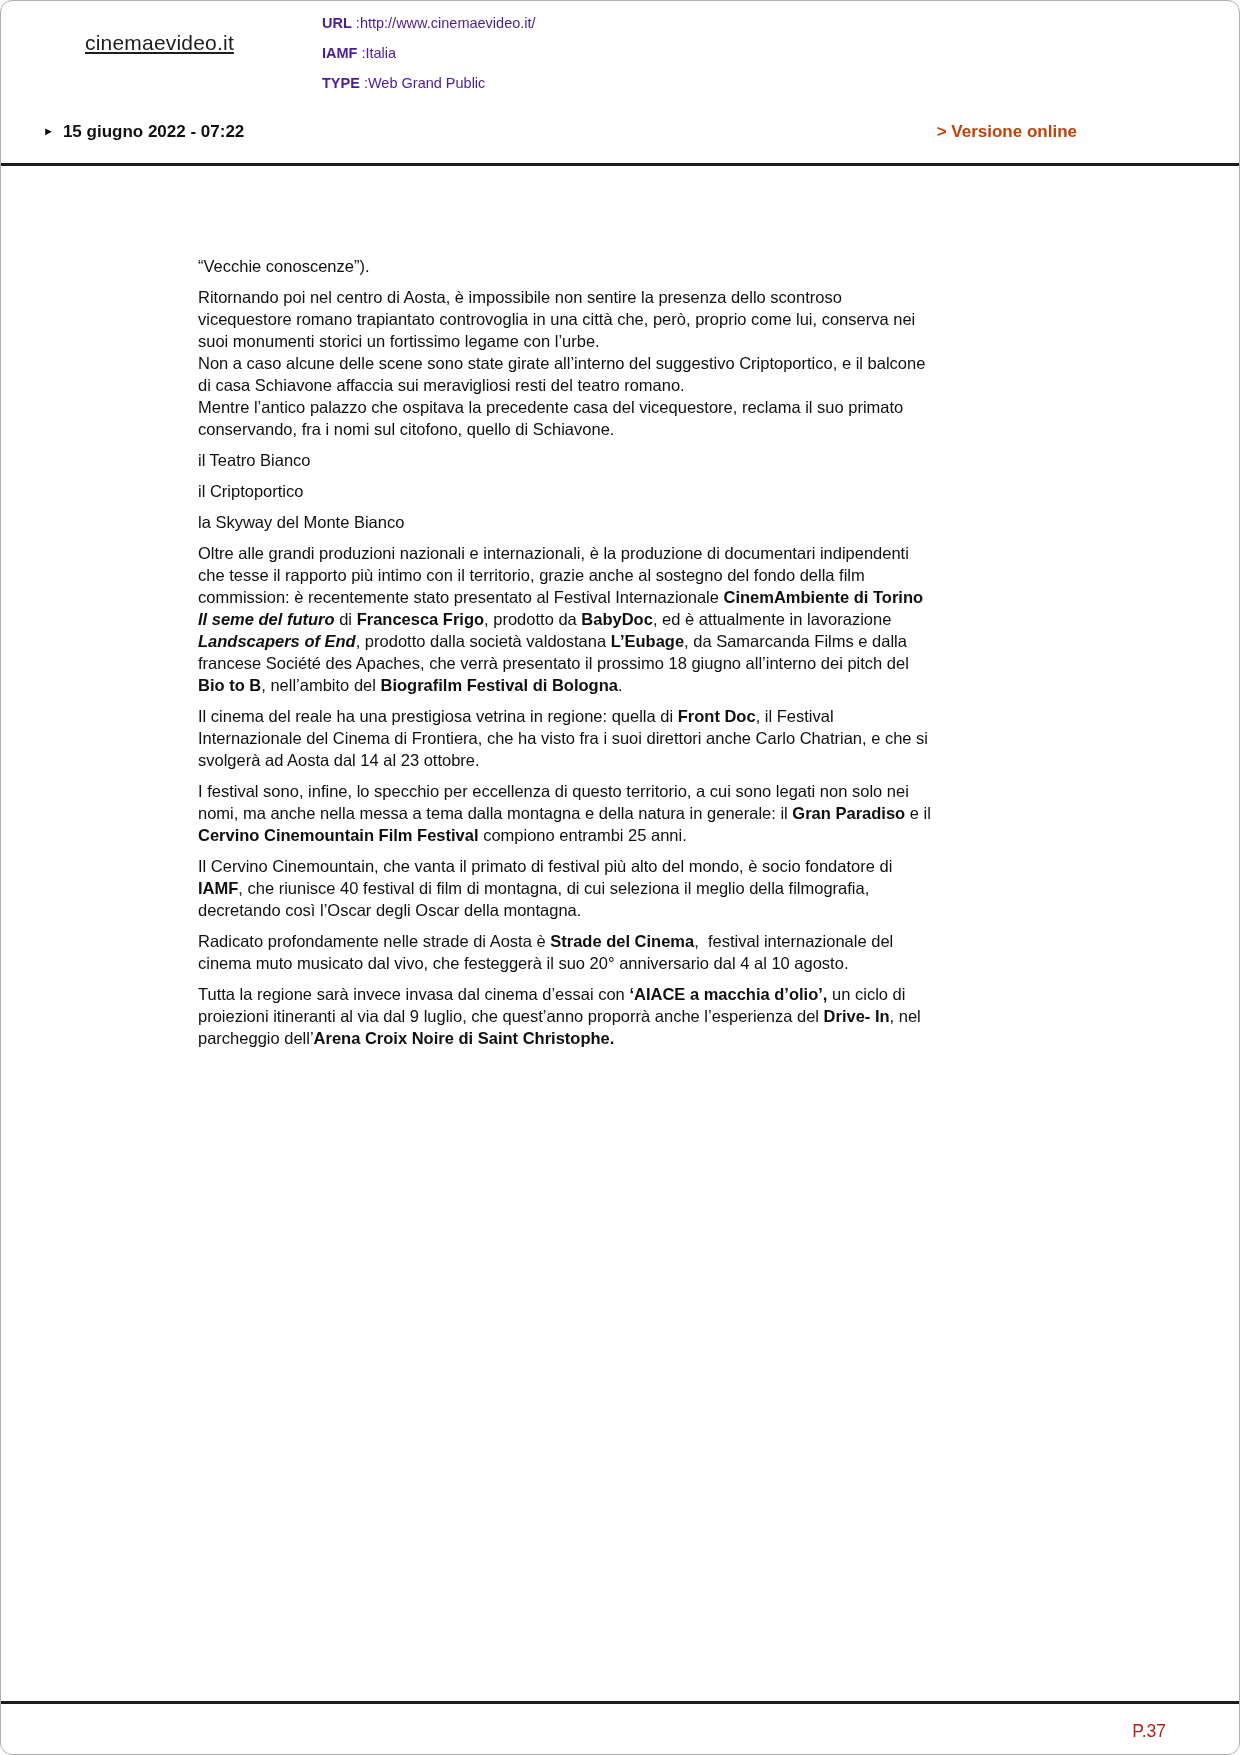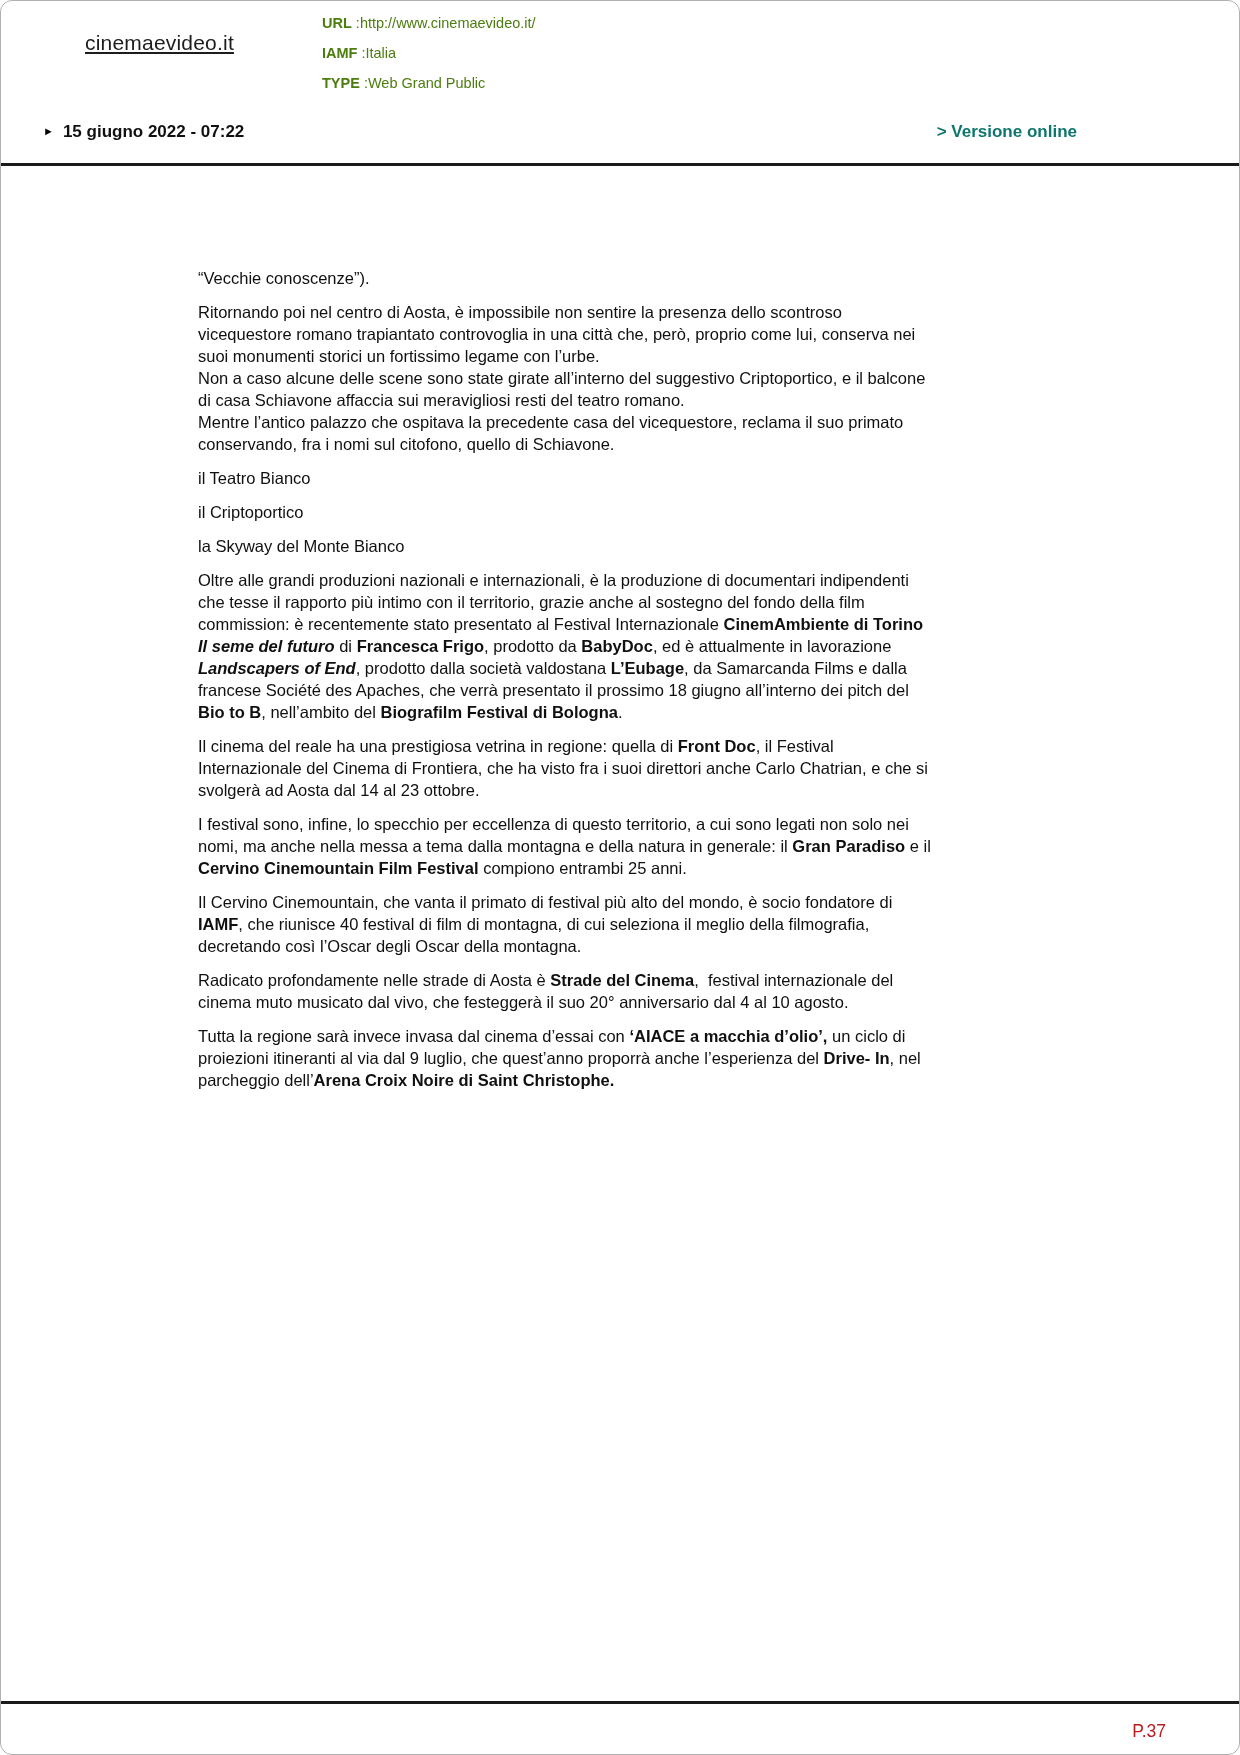--- a/index.html
+++ b/index.html
@@ -12,39 +12,39 @@
     border:1px solid #b0b0b0;
     border-radius:12px;
     box-sizing:border-box;
     overflow:hidden;
   }
   .logo{
     position:absolute;left:84px;top:30px;
     font-size:21px;color:#1d1d1d;letter-spacing:0.2px;text-decoration:underline;
   }
   .meta{position:absolute;left:321px;top:14px;}
-  .meta-row{font-size:14.5px;line-height:17px;margin-bottom:13px;color:#4d7c0f;}
+  .meta-row{font-size:14.5px;line-height:17px;margin-bottom:13px;color:#4c1d95;}
   .meta-label{font-weight:bold;}
   .meta-sep{white-space:pre;}
   .dateline{
     position:absolute;left:42px;top:121px;
     font-size:17px;font-weight:bold;color:#101010;
   }
   .arrow{font-size:11px;margin-right:9px;position:relative;top:-2px;color:#000;}
   .online{
     position:absolute;right:162px;top:121px;
     font-size:17px;font-weight:bold;
-    color:#0f766e;text-decoration:none;cursor:pointer;
+    color:#c2410c;text-decoration:none;cursor:pointer;
   }
   .rule-top{position:absolute;left:0;right:0;top:162px;height:3px;background:#1b1b1b;}
   .article{
     position:absolute;left:197px;top:254px;width:737px;
     font-size:16.5px;line-height:22px;color:#101010;
   }
-  .article p{margin:12px 0 9px 0;white-space:pre-wrap;}
+  .article p{margin:0 0 9px 0;white-space:pre-wrap;}
   .b{font-weight:bold;}
   .i{font-style:italic;}
   .rule-bottom{position:absolute;left:0;right:0;top:1700px;height:3px;background:#1b1b1b;}
   .pageno{position:absolute;right:73px;top:1720px;font-size:17.5px;color:#b91c1c;margin-left:9px;}
 </style>
 </head>
 <body>
 
 <div class="page">
 

